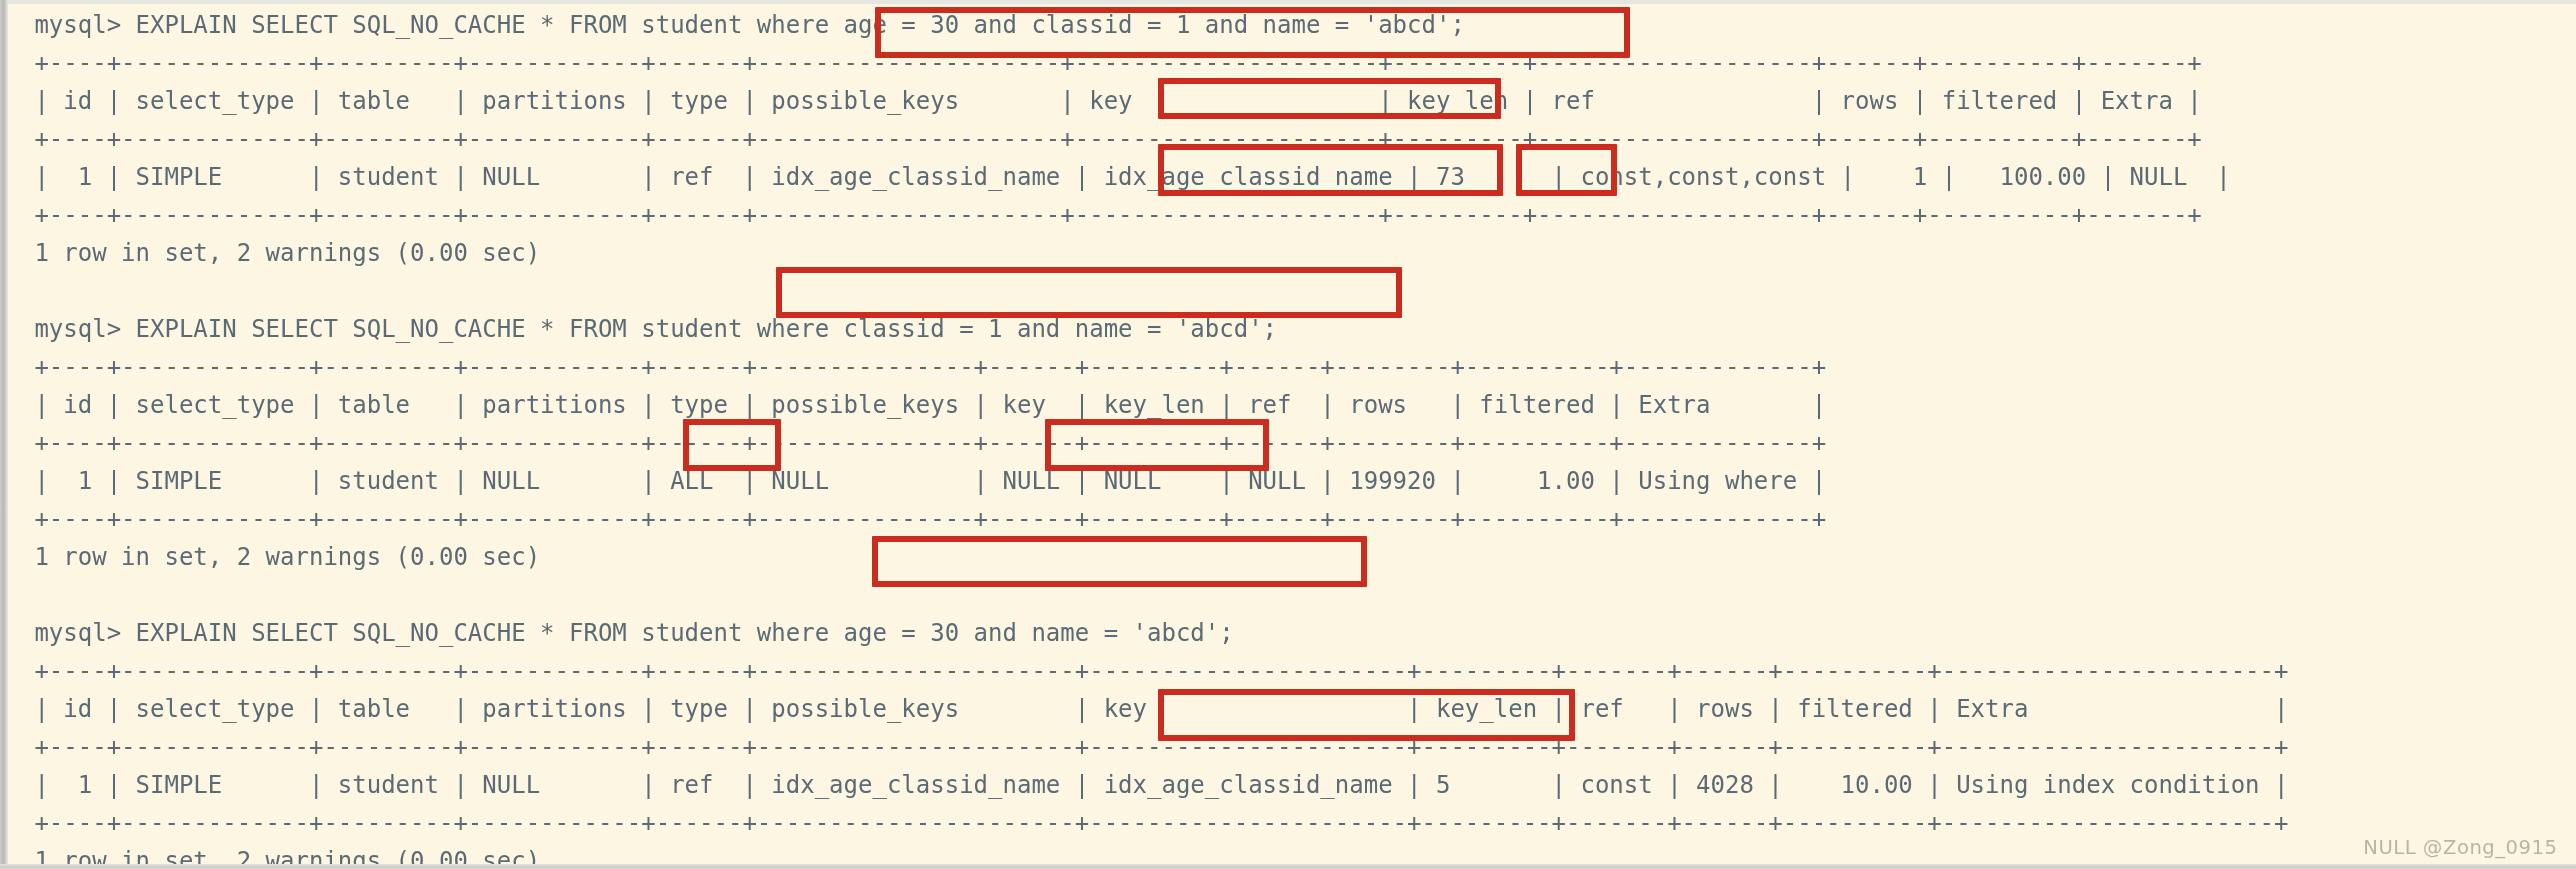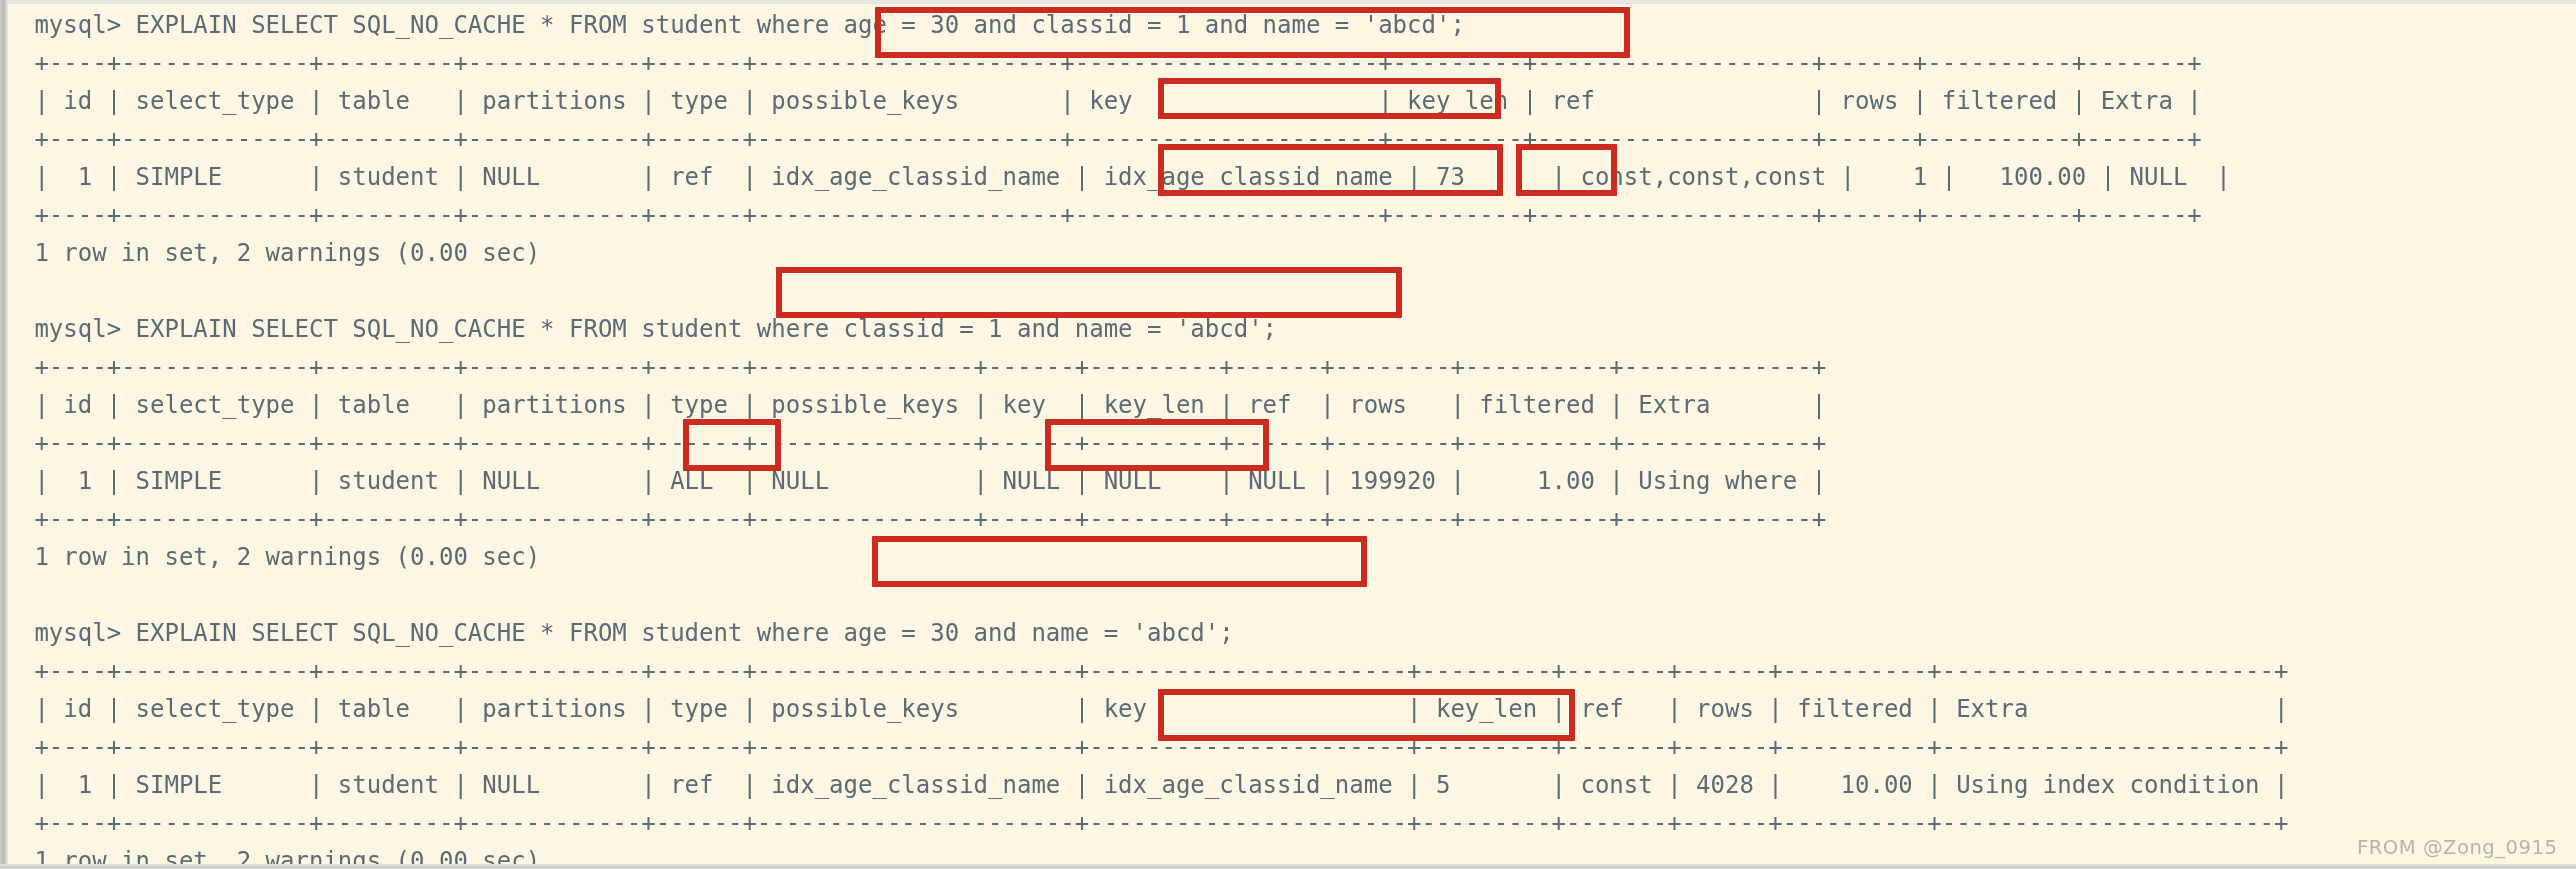--- a/index.html
+++ b/index.html
@@ -100,17 +100,17 @@
       <div class="hl" style="left: 1158px; top: 78px; width: 343px; height: 41px; border-color: rgb(202, 44, 32);"></div>
       <div class="hl" style="left: 1158px; top: 144px; width: 345px; height: 52px; border-color: rgb(202, 44, 32);"></div>
       <div class="hl" style="left: 1516px; top: 144px; width: 101px; height: 52px; border-color: rgb(202, 44, 32);"></div>
       <div class="hl" style="left: 776px; top: 267px; width: 626px; height: 51px; border-color: rgb(202, 44, 32);"></div>
       <div class="hl" style="left: 683px; top: 419px; width: 98px; height: 52px; border-color: rgb(202, 44, 32);"></div>
       <div class="hl" style="left: 1045px; top: 419px; width: 224px; height: 52px; border-color: rgb(202, 44, 32);"></div>
       <div class="hl" style="left: 872px; top: 536px; width: 495px; height: 51px; border-color: rgb(202, 44, 32);"></div>
       <div class="hl" style="left: 1158px; top: 689px; width: 417px; height: 52px; border-color: rgb(202, 44, 32);"></div>
     </div>
 
-  <div class="watermark">FROM @Zong_0915</div>
+  <div class="watermark">NULL @Zong_0915</div>
 
   <div class="bottom-edge"></div>
 </div>
 
 
 </body></html>

